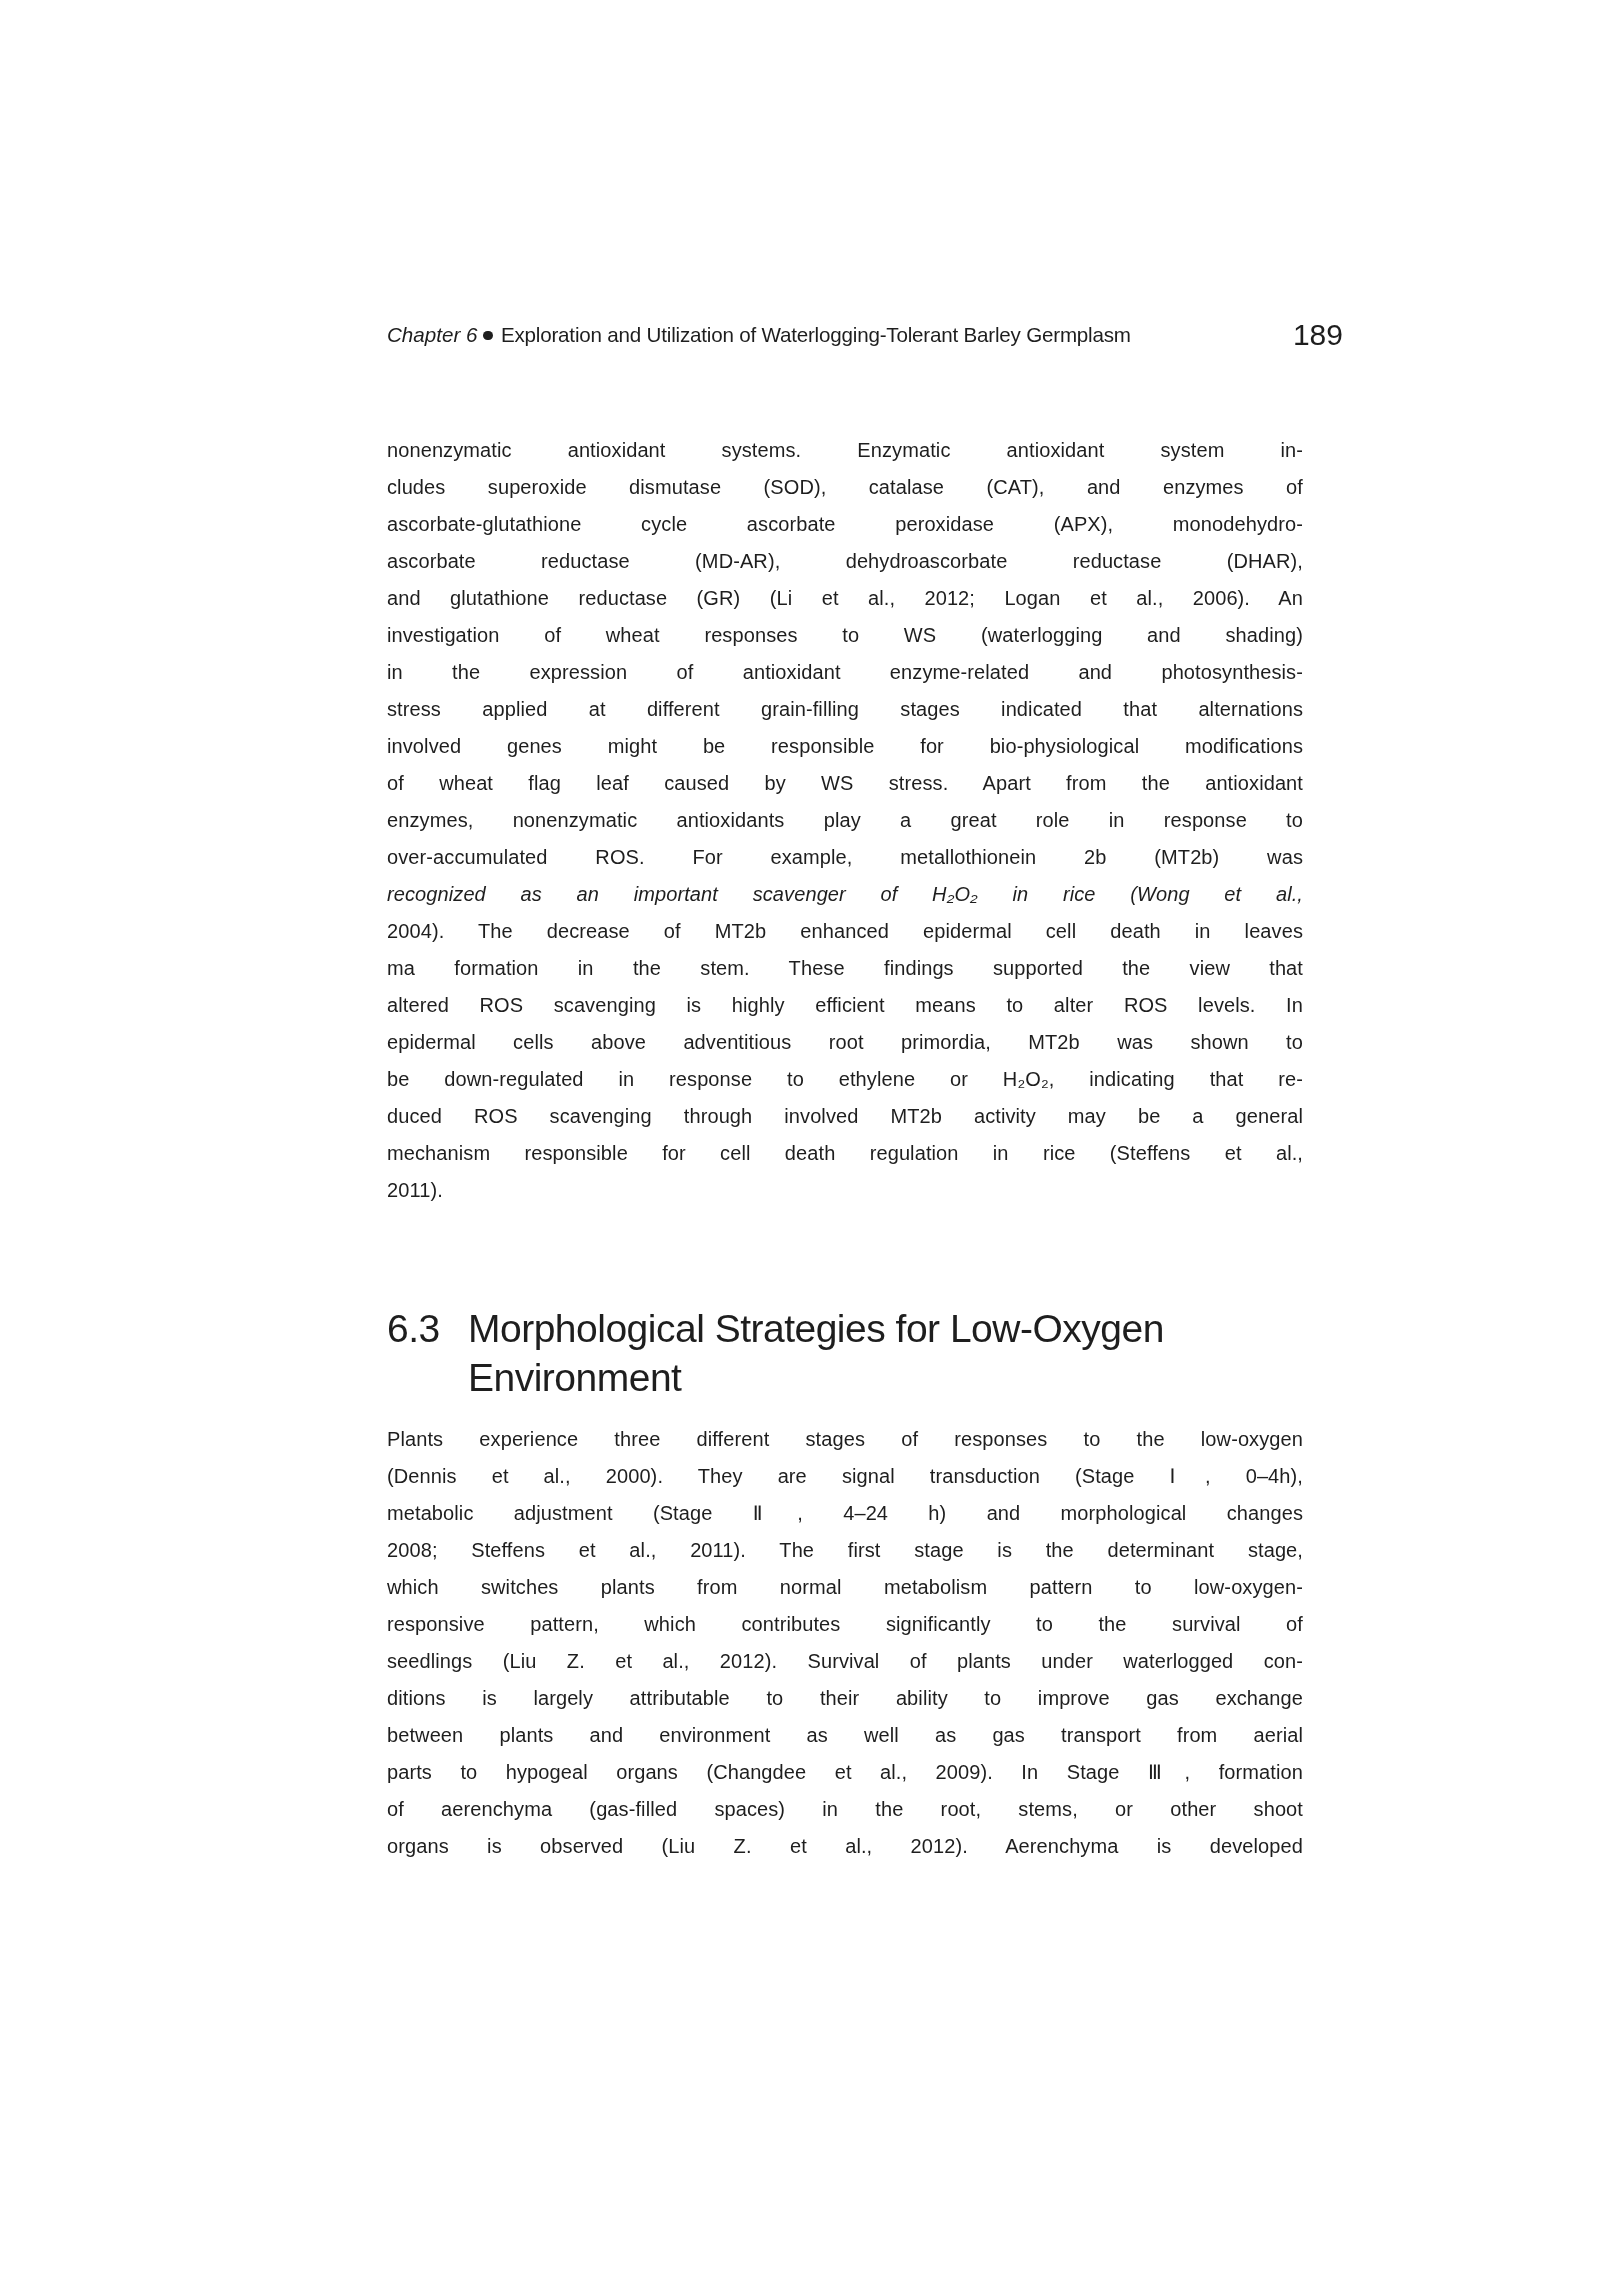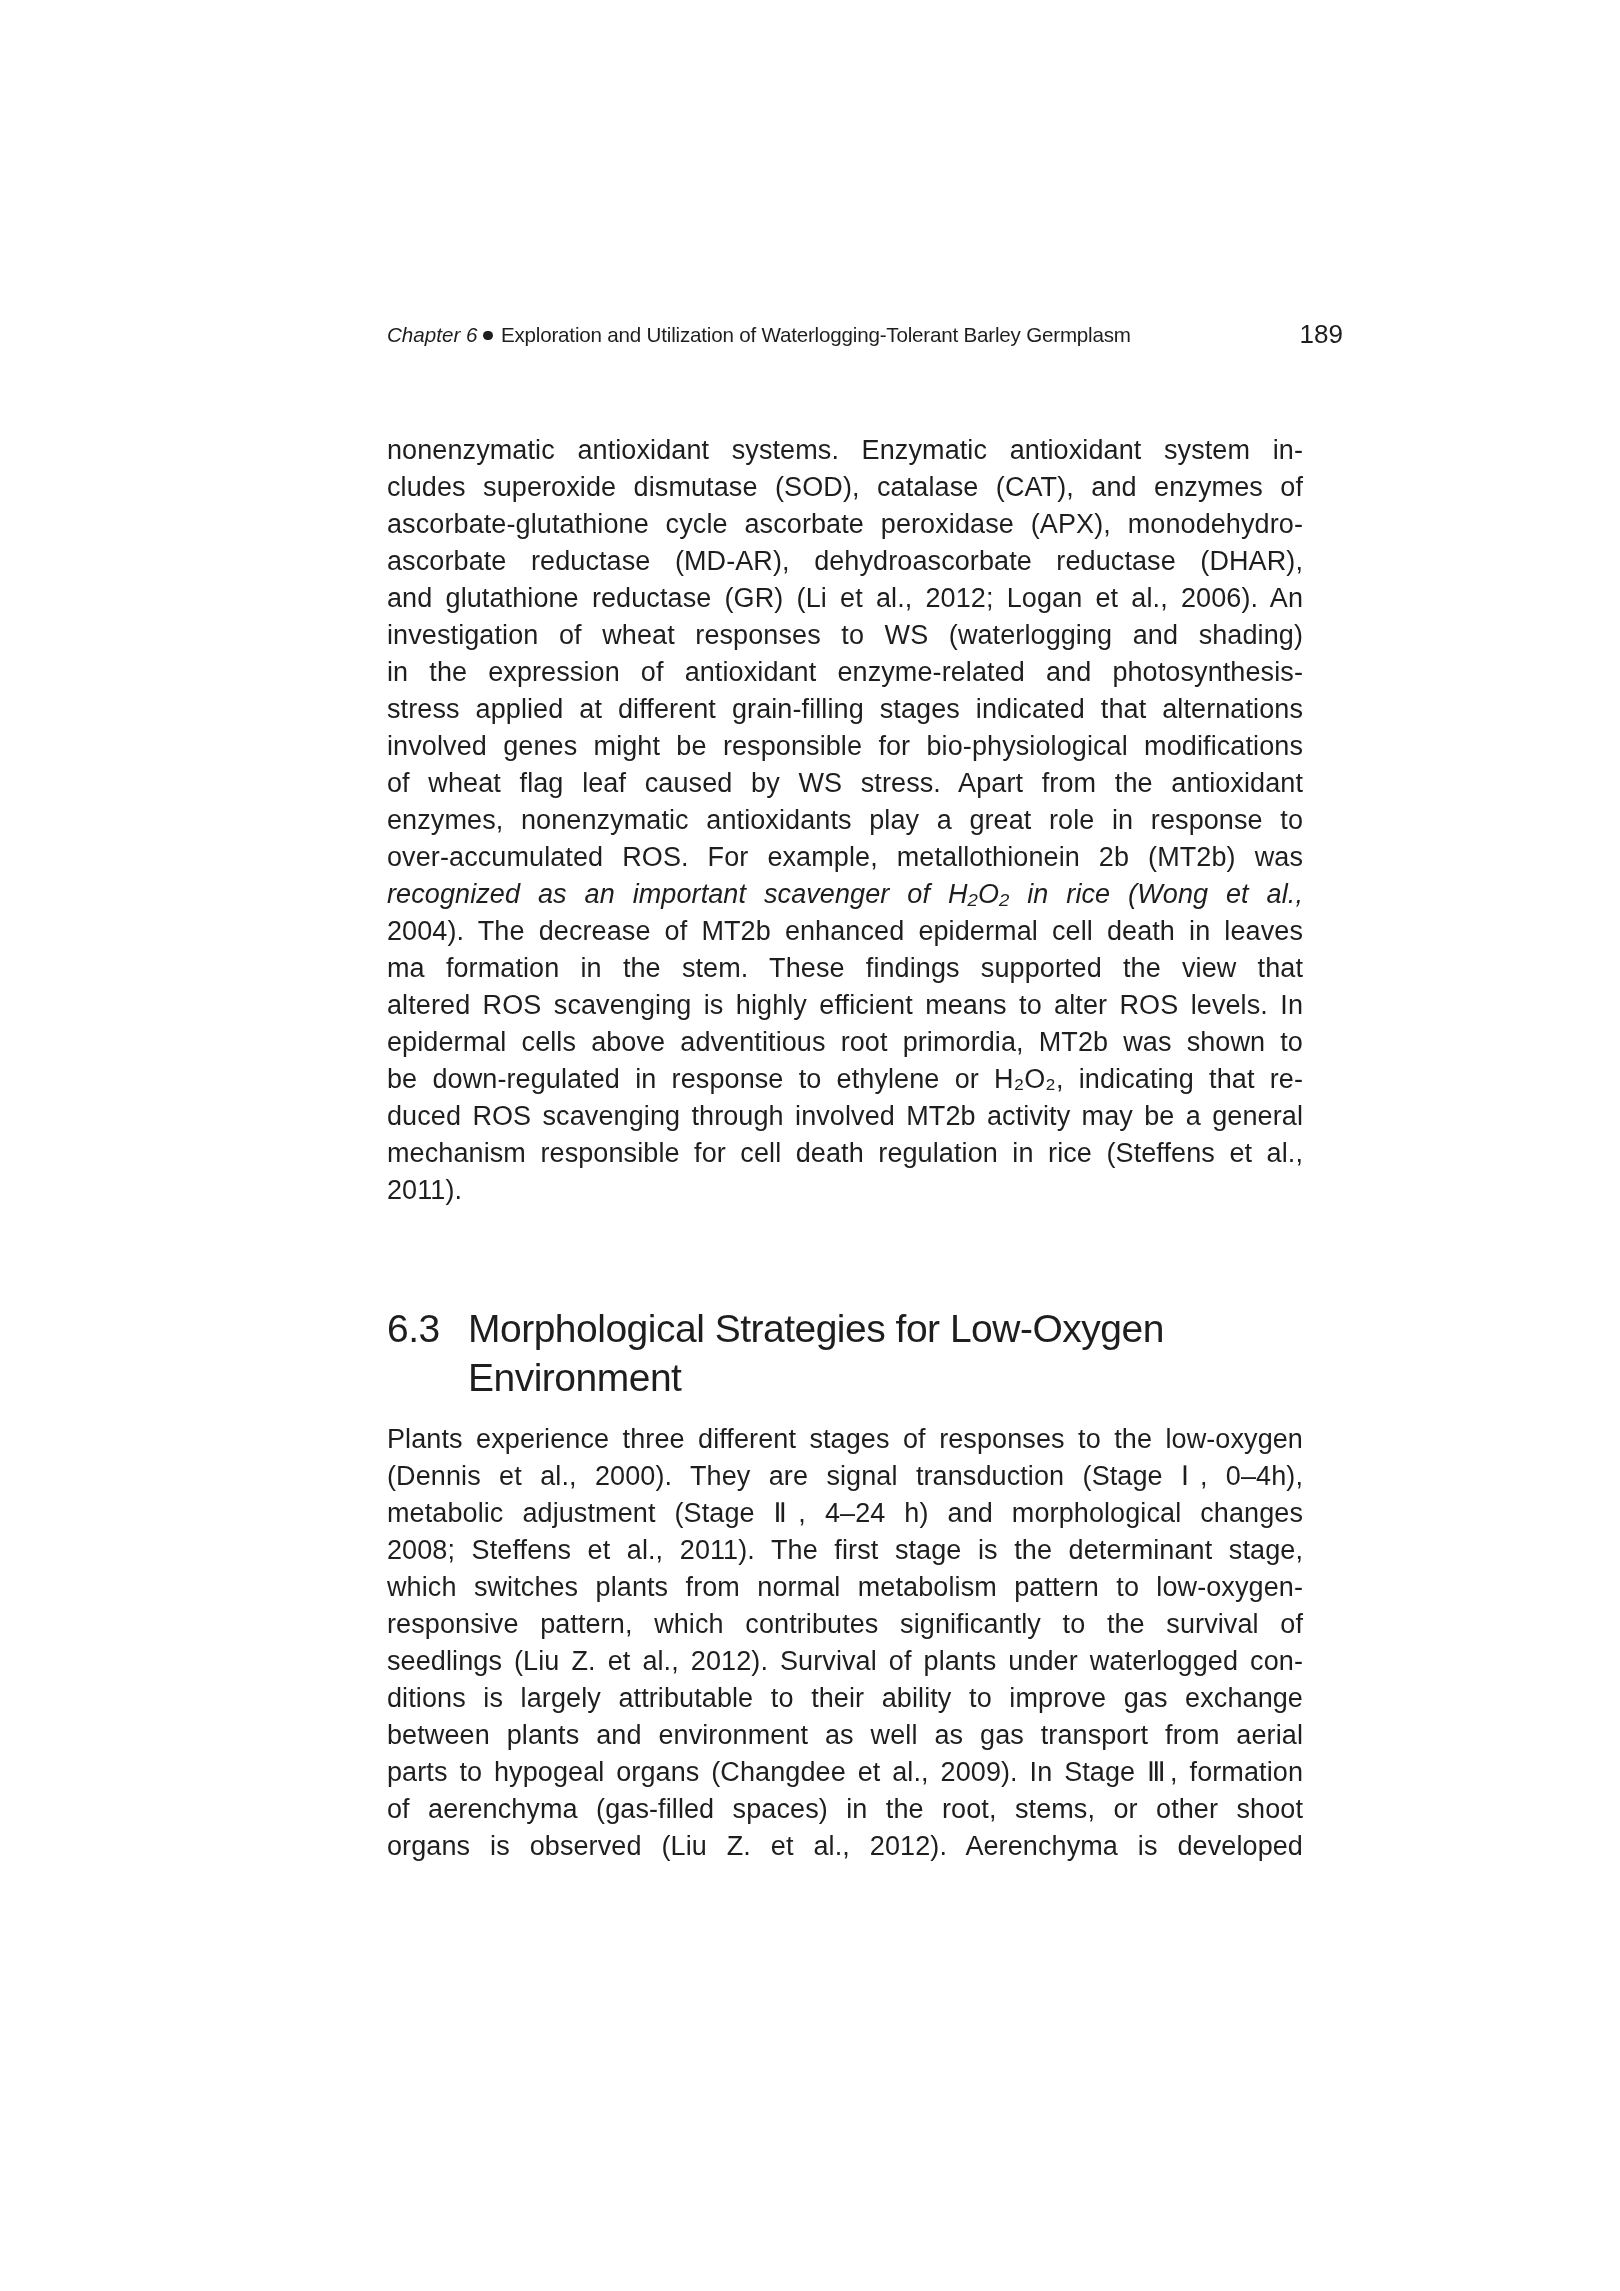--- a/index.html
+++ b/index.html
@@ -2,22 +2,22 @@
 <html><head>
 <meta charset="utf-8">
 <style>
   html, body { margin: 0; padding: 0; background: #ffffff; }
   body { width: 1620px; height: 2292px; position: relative; overflow: hidden; color: #1e1e1e; font-family: "Liberation Sans", sans-serif; }
   .page { position: absolute; left: 0; top: 0; width: 1620px; height: 2292px; }
   .running-head { position: absolute; left: 387px; top: 319px; width: 956px; height: 31px; font-size: 20.6px; line-height: 31px; white-space: nowrap; }
   .rh-chapter { font-style: italic; }
   .rh-bullet { display: inline-block; width: 9.8px; height: 9.8px; border-radius: 50%; background: #1e1e1e; margin: 0 7.8px 2px 5.9px; vertical-align: middle; }
   .rh-title { letter-spacing: -0.2px; }
-  .rh-page { position: absolute; right: 0; top: 0; font-size: 26px; }
-  .para { position: absolute; left: 387px; width: 916px; font-size: 27px; }
+  .rh-page { position: absolute; right: 0; top: 0; font-size: 30px; }
+  .para { position: absolute; left: 387px; width: 916px; font-size: 20px; }
   .line { display: block; height: 37px; line-height: 37px; text-align: justify; text-align-last: justify; white-space: nowrap; overflow: visible; letter-spacing: 0.1px; }
   .line.last { text-align-last: left; }
   .line-inner { display: inline-block; width: 100%; text-align: justify; text-align-last: justify; white-space: normal; }
   .line.last .line-inner { text-align-last: left; }
   .p1 { top: 432px; }
   .p2 { top: 1421px; }
   .section-heading { position: absolute; left: 387px; top: 1304px; font-size: 39px; line-height: 49px; letter-spacing: -0.5px; }
   .sh-num { display: inline-block; width: 81px; }
   .sh-line2 { padding-left: 81px; display: block; }
 </style>

